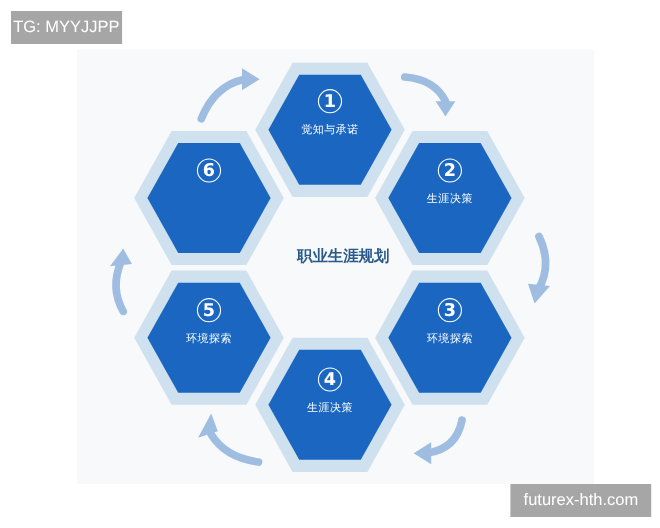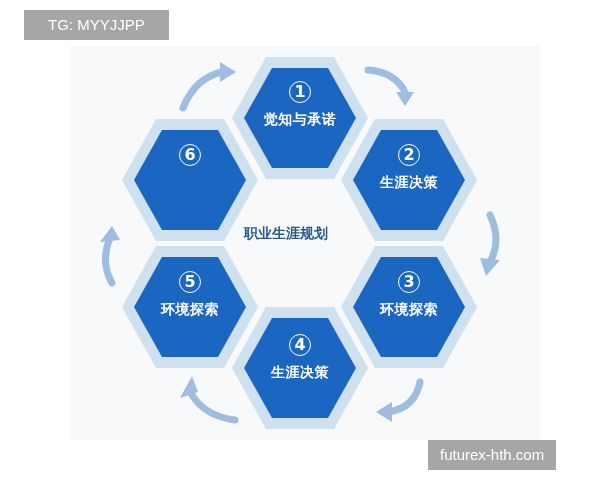--- a/index.html
+++ b/index.html
@@ -1,25 +1,25 @@
 <!DOCTYPE html>
 <html><head>
   <meta charset="utf-8">
   <style>
     html, body { margin:0; padding:0; }
     body { width:600px; height:480px; background:#ffffff; position:relative; overflow:hidden; font-family:"DejaVu Sans", sans-serif; }
     .panel { position:absolute; left:70px; top:45px; width:470px; height:395px; background:#f7f9fb; }
     .diagram { position:absolute; left:0; top:0; width:600px; height:480px; }
     .hex-label { position:absolute; width:120px; text-align:center; color:#ffffff; }
     .hex-num { font-size:16px; font-weight:bold; display:inline-block; width:20px; height:20px; line-height:20px; border:1.5px solid #ffffff; border-radius:50%; }
-    .hex-text { font-size:14px; font-weight:bold; margin-top:8px; letter-spacing:0.5px; }
-    .center-title { position:absolute; left:216px; top:222px; width:140px; text-align:center; color:#2a5a8c; font-weight:bold; font-size:14px; line-height:22px; }
+    .hex-text { font-size:10px; font-weight:normal; margin-top:8px; letter-spacing:0.5px; }
+    .center-title { position:absolute; left:242px; top:222px; width:140px; text-align:center; color:#2a5a8c; font-weight:bold; font-size:14px; line-height:22px; }
     .wm { position:absolute; background:#a6a6a6; color:#ffffff; font-family:"Liberation Sans", sans-serif; font-size:15px; }
-    .wm-top { left:24px; top:10px; height:30px; line-height:30px; padding:0 24px; }
-    .wm-bottom { left:428px; top:440px; height:30px; line-height:30px; padding:0 12px; }
+    .wm-top { left:10px; top:10px; height:30px; line-height:30px; padding:0 2px; }
+    .wm-bottom { left:464px; top:440px; height:30px; line-height:30px; padding:0 12px; }
   </style>
 </head>
 <body>
 
 <div class="panel"></div>
 
 <svg class="diagram" width="600" height="480" viewBox="0 0 600 480">
   <defs>
     <g id="outerhex">
         <polygon points="-68,0 -34,-61 34,-61 68,0 34,61 -34,61" fill="#cfe0ee"></polygon>

